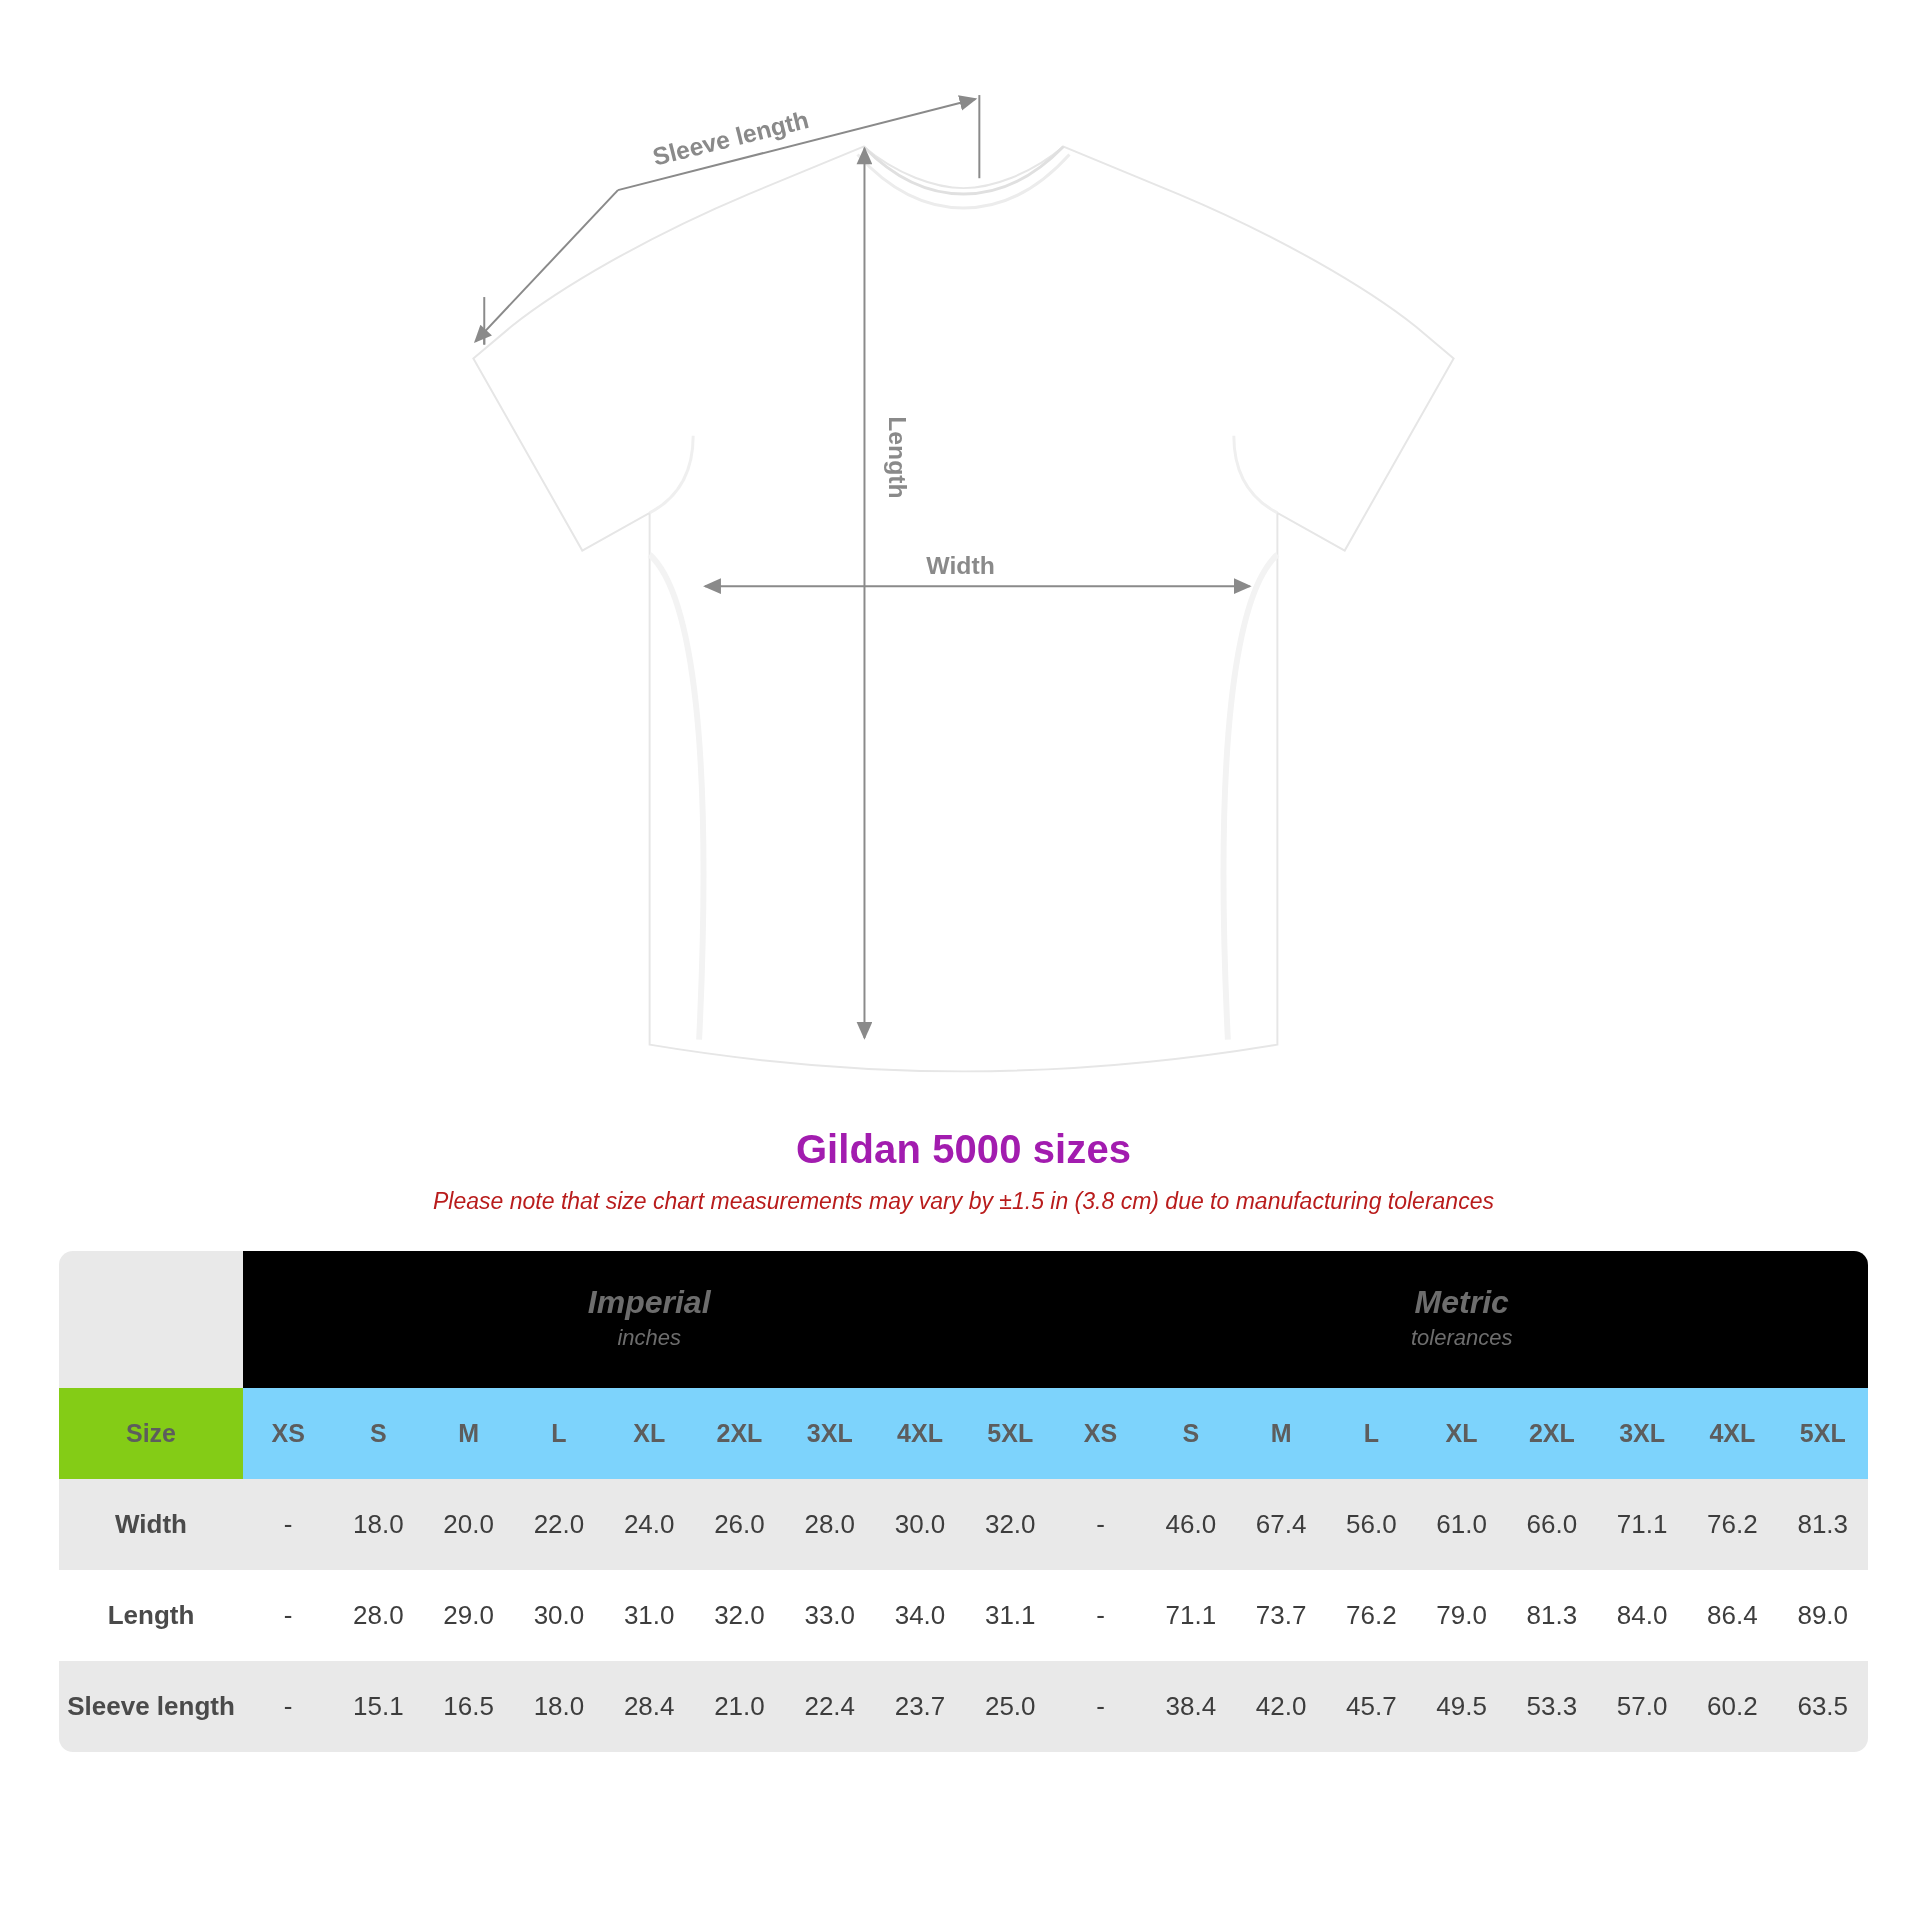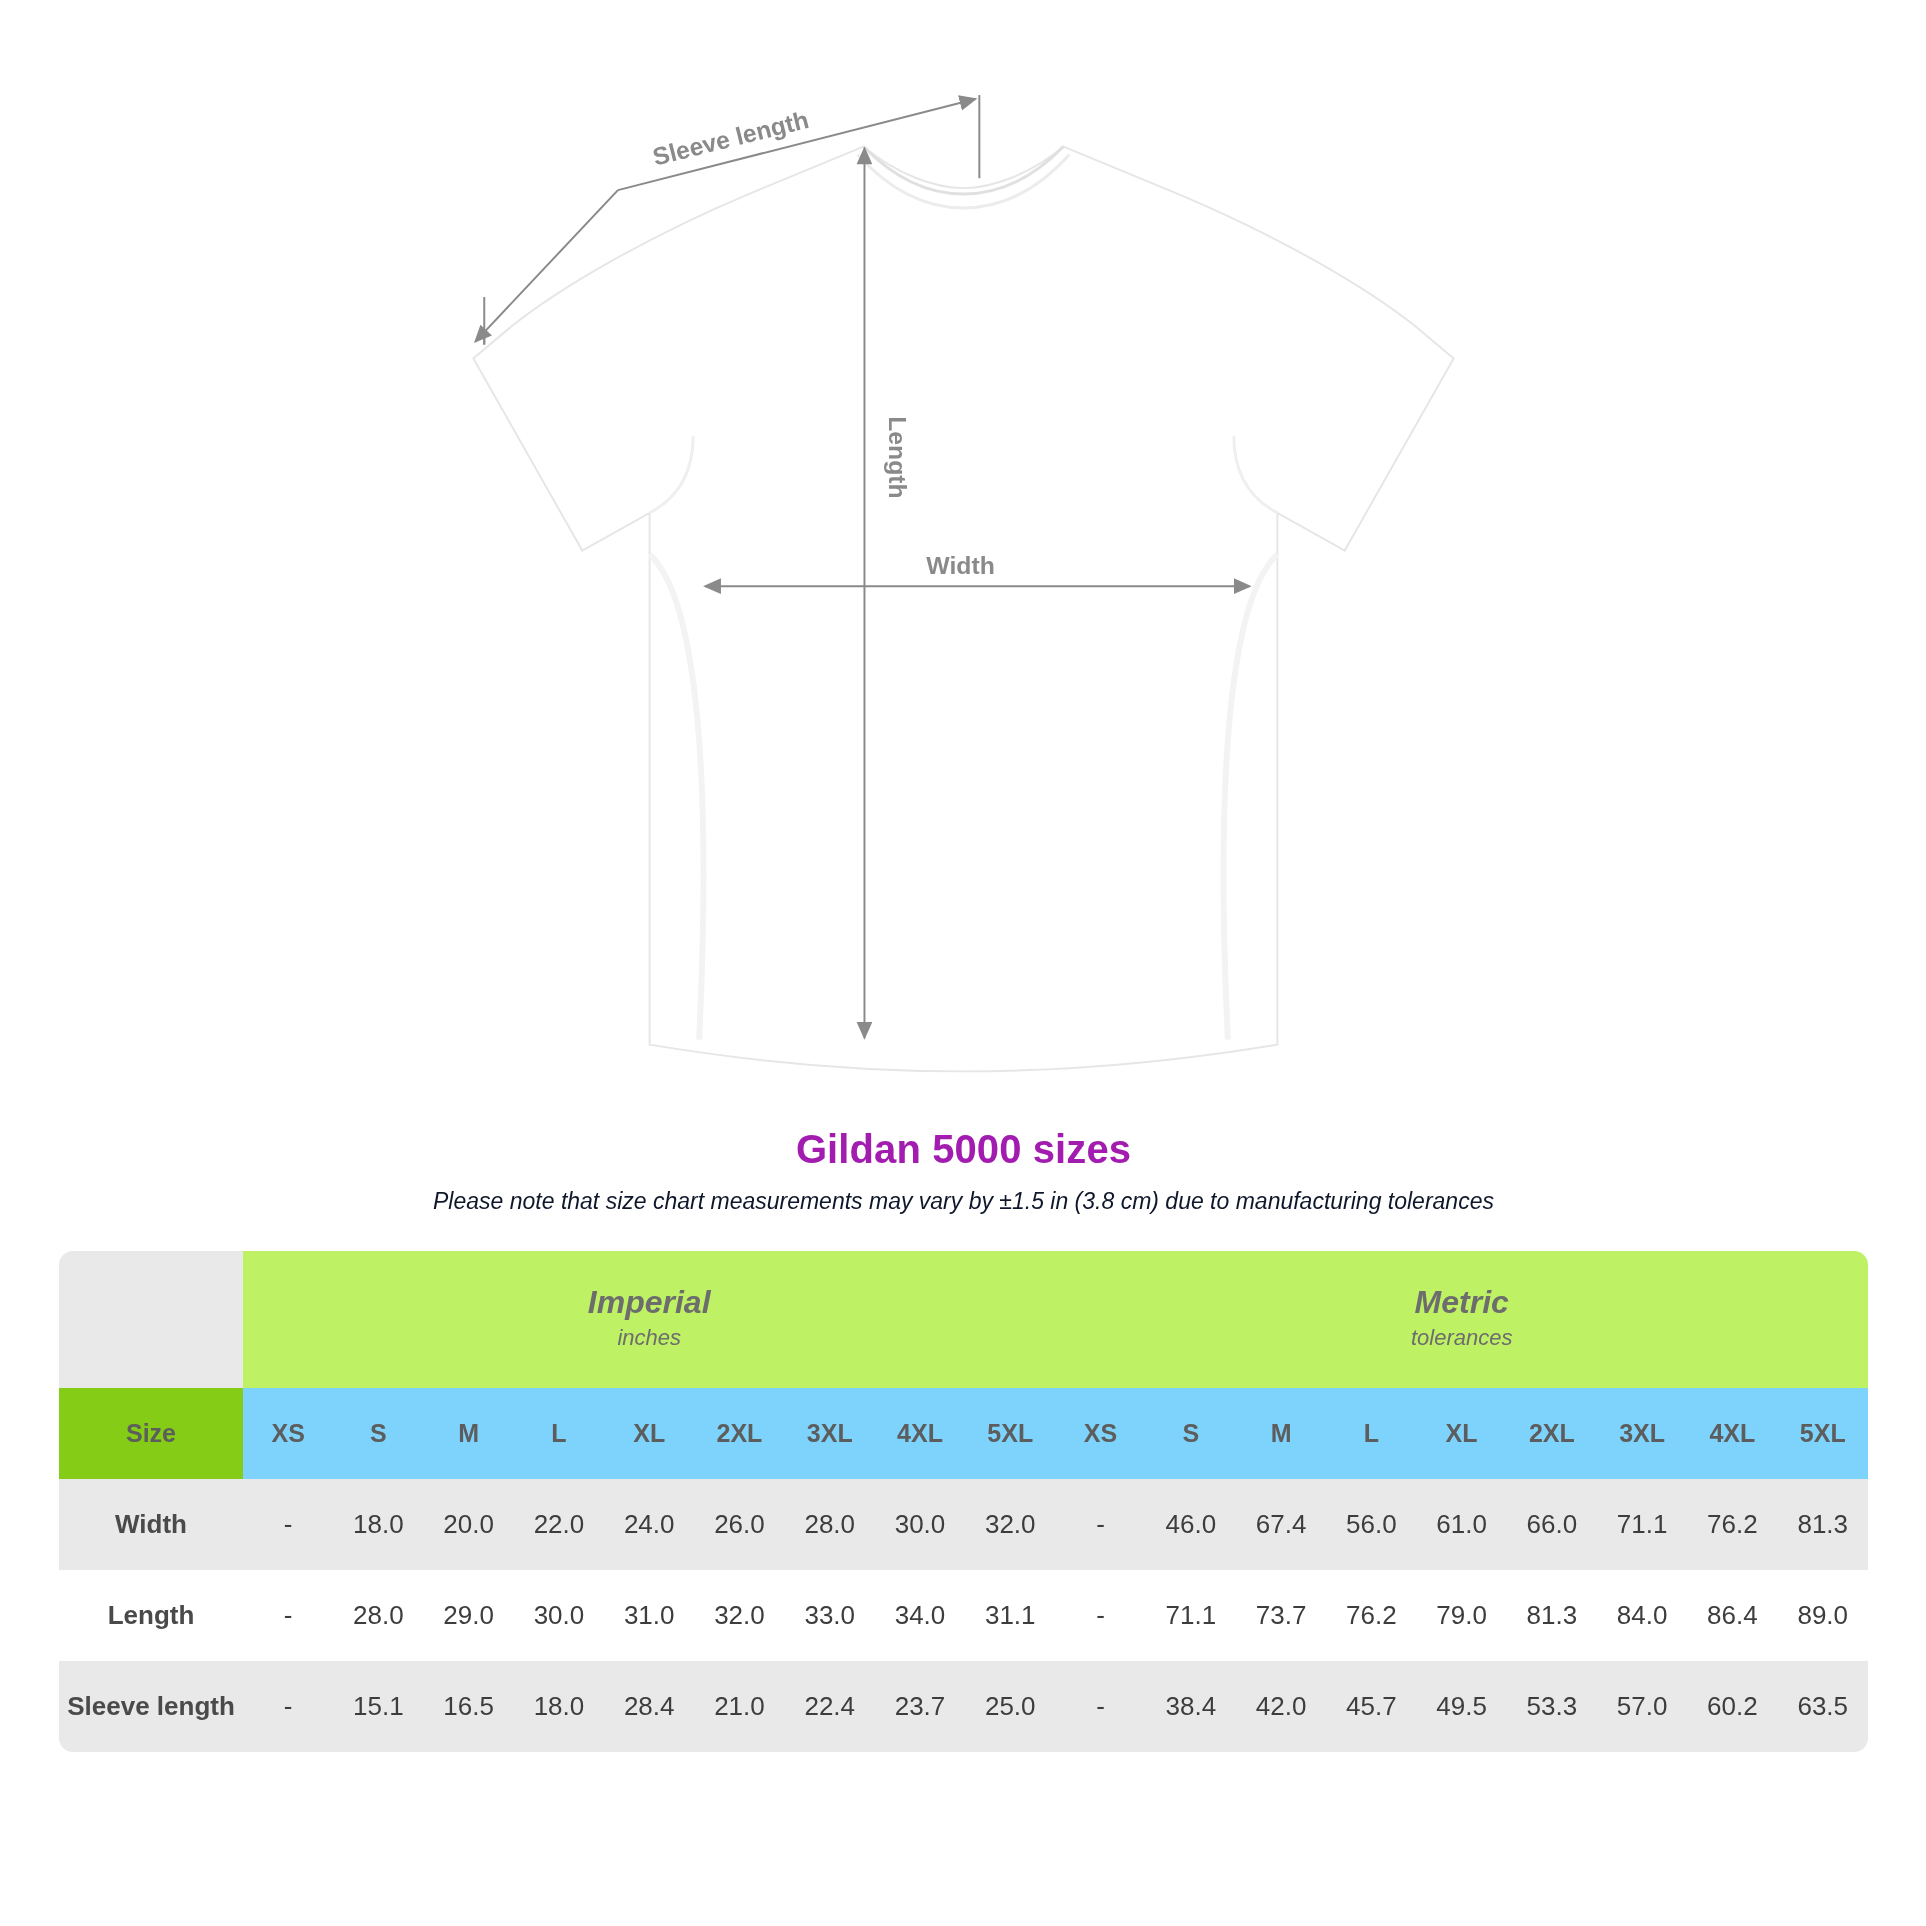--- a/index.html
+++ b/index.html
@@ -40,21 +40,21 @@
     font-weight: bold;
     color: #a21caf;
     margin: 0;
     padding-top: 18px;
     letter-spacing: 0.1px;
   }
   .chart-note {
     text-align: center;
     font-size: 23px;
     font-style: italic;
-    color: #0f172a;
+    color: #b91c1c;
     margin: 0;
     padding-top: 16px;
   }
 
   
   .table-wrap {
     padding: 36px 59px 0 59px;
     box-sizing: border-box;
     width: 1927px;
   }
@@ -65,21 +65,21 @@
     table-layout: fixed;
     border-radius: 14px;
     overflow: hidden;
   }
   table.size-table td,
   table.size-table th {
     border: 0;
     padding: 0;
   }
   .unit-head {
-    background: #bef264;
+    background: #000000;
     height: 137px;
     vertical-align: middle;
     text-align: center;
   }
   .unit-head .unit-name {
     font-size: 32px;
     font-weight: bold;
     font-style: italic;
     color: #6d6d6d;
     line-height: 1.15;

